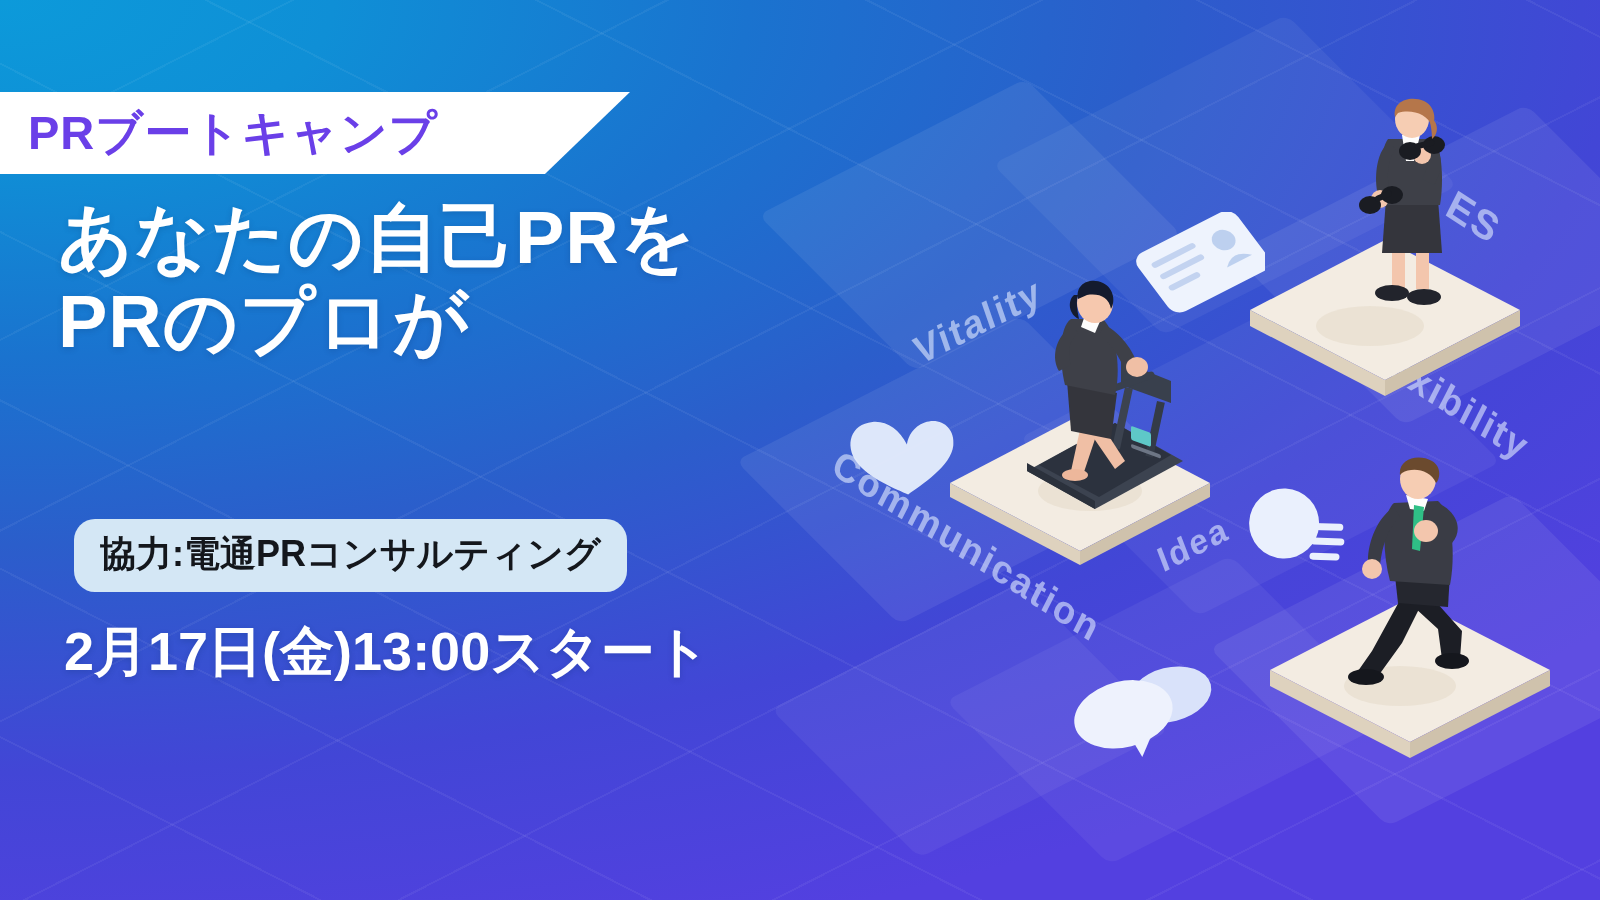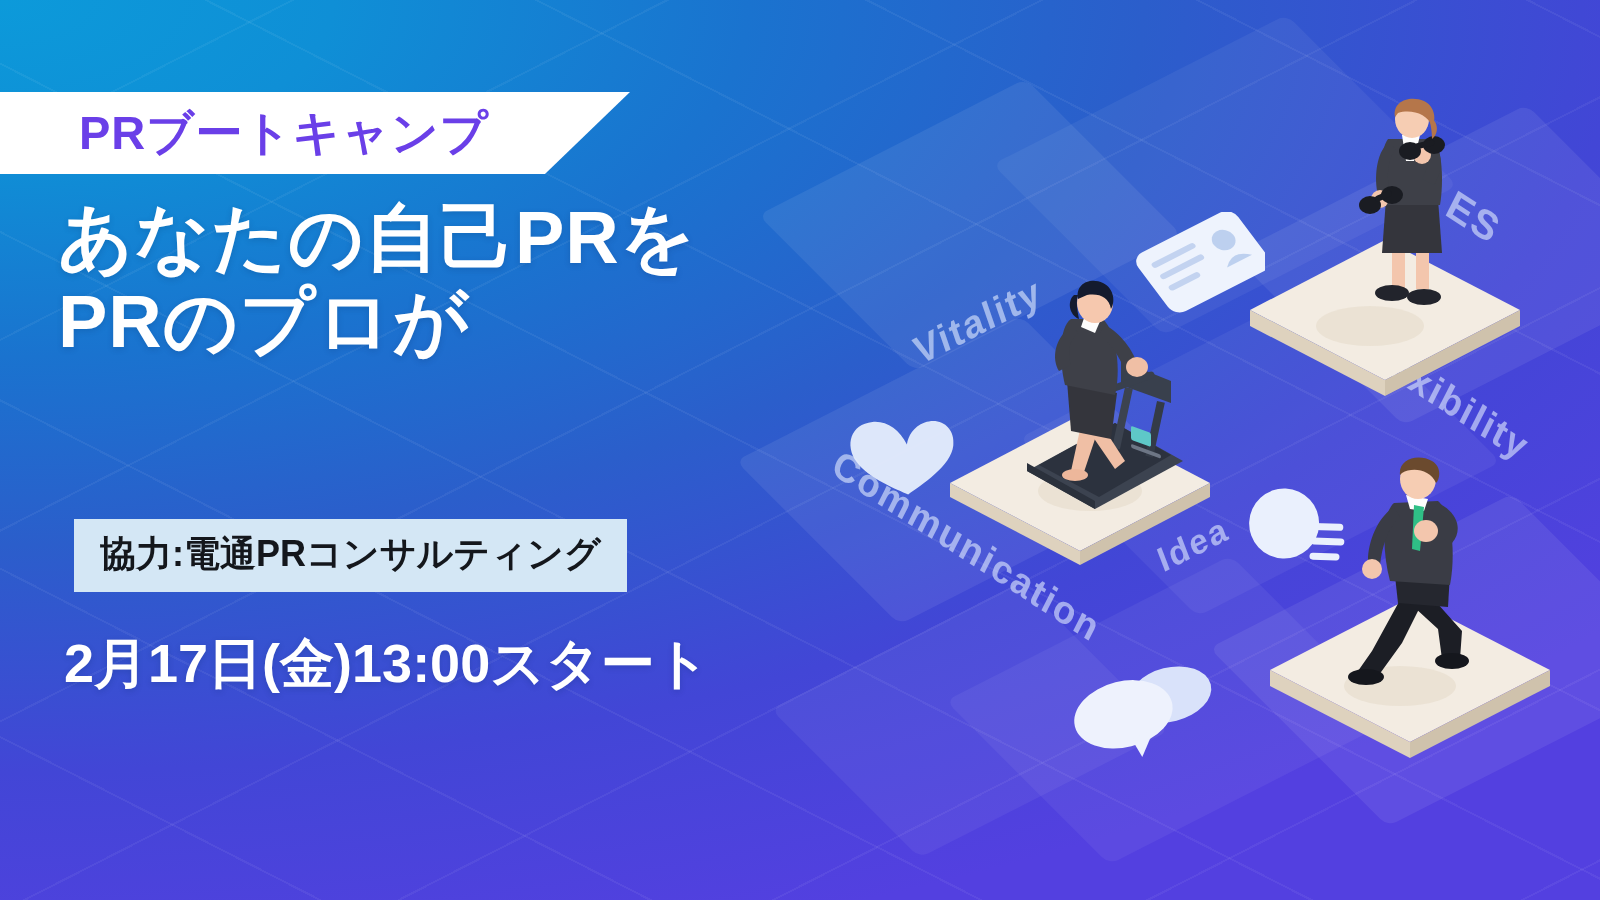--- a/index.html
+++ b/index.html
@@ -33,21 +33,21 @@
 
   
   .ribbon{
     position:absolute; left:0; top:92px;
     height:82px; width:630px;
     background:#ffffff;
     clip-path:polygon(0 0, 100% 0, 86.5% 100%, 0 100%);
     display:flex; align-items:center;
   }
   .ribbon-text{
-    margin-left:79px;
+    margin-left:28px;
     font-size:47px; font-weight:bold;
     color:#6a3fe8; letter-spacing:1px;
     white-space:nowrap;
   }
 
   
   .headline{
     position:absolute; left:58px; top:196px;
     color:#fff; font-weight:bold;
     font-size:74px; line-height:1.14;
@@ -57,30 +57,30 @@
   .headline div{ white-space:nowrap; }
 
   
   .partner-badge{
     position:absolute; left:74px; top:519px;
     background:#d4e7f5;
     padding:11px 26px 13px 26px;
     font-size:36px; font-weight:bold;
     color:#14171c;
     white-space:nowrap;
+    border-radius:21px;
   }
 
   
   .date-line{
     position:absolute; left:64px; top:616px;
     color:#fff; font-weight:bold;
     font-size:54px; letter-spacing:0px;
     white-space:nowrap;
     text-shadow:0 2px 6px rgba(0,40,90,.2);
-    margin-top:12px;
   }
 
   
   .pill-wrap{ position:absolute; left:0; top:700px; width:760px; height:200px; }
   .circle-tail{
     position:absolute;
     width:0;height:0;
     border-style:solid;
     border-color:transparent transparent transparent rgba(18,60,140,.30);
     filter:blur(0.5px);

